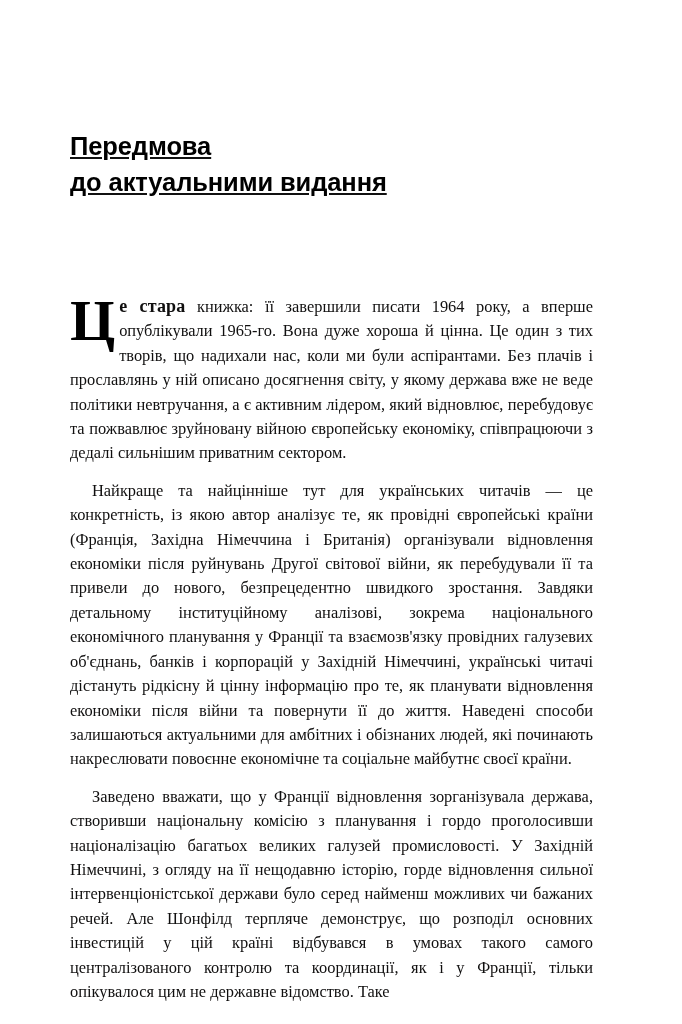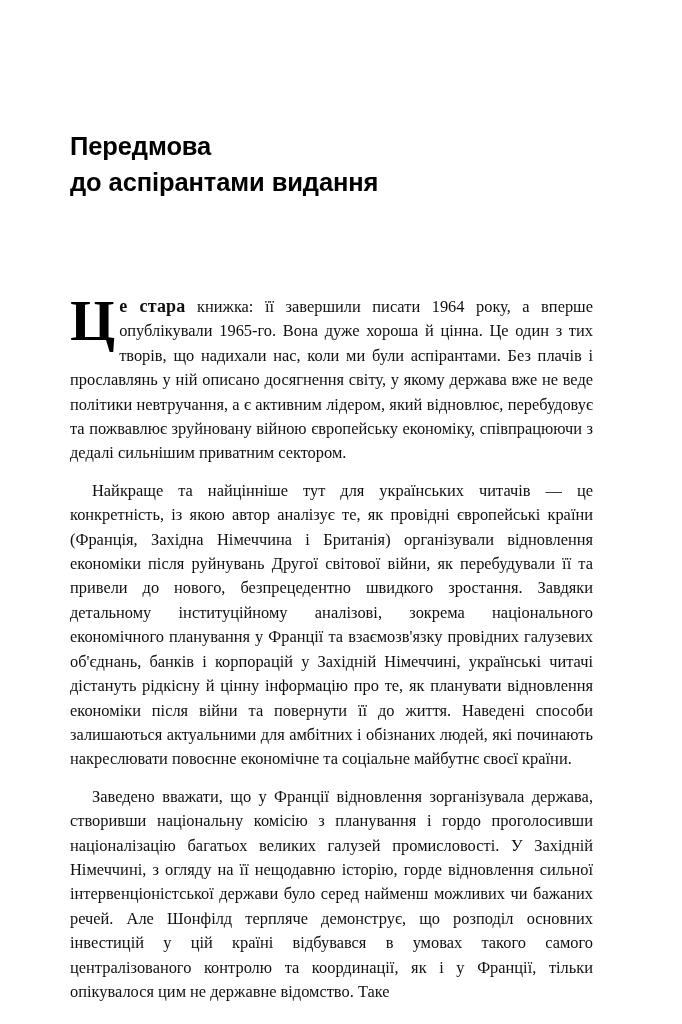--- a/index.html
+++ b/index.html
@@ -22,20 +22,21 @@
     width: 682px;
     height: 1024px;
     box-sizing: border-box;
     padding: 0;
   }
   .title-block {
     position: absolute;
     left: 70px;
     top: 128px;
     width: 520px;
+    text-decoration: underline;
   }
   .title-line {
     font-family: "Liberation Sans", sans-serif;
     font-weight: bold;
     font-size: 25.5px;
     line-height: 36px;
     letter-spacing: -0.1px;
     color: #000000;
   }
   .body-block {
@@ -75,21 +76,21 @@
     text-indent: 0;
   }
 </style>
 </head>
 <body>
 
 <div class="page">
 
   <div class="title-block">
     <div class="title-line">Передмова</div>
-    <div class="title-line">до аспірантами видання</div>
+    <div class="title-line">до актуальними видання</div>
   </div>
 
   <div class="body-block">
     <p class="para first-para"><span class="dropcap">Ц</span><span class="smallcaps">е стара</span><span> книжка: її завершили писати 1964 року, а вперше опублікували 1965-го. Вона дуже хороша й цінна. Це один з тих творів, що надихали нас, коли ми були аспірантами. Без плачів і прославлянь у ній описано досягнення світу, у якому держава вже не веде політики невтручання, а є активним лідером, який відновлює, перебудовує та пожвавлює зруйновану війною європейську економіку, співпрацюючи з дедалі сильнішим приватним сектором.</span></p>
     <p class="para">Найкраще та найцінніше тут для українських читачів — це конкретність, із якою автор аналізує те, як провідні європейські країни (Франція, Західна Німеччина і Британія) організували відновлення економіки після руйнувань Другої світової війни, як перебудували її та привели до нового, безпрецедентно швидкого зростання. Завдяки детальному інституційному аналізові, зокрема національного економічного планування у Франції та взаємозв'язку провідних галузевих об'єднань, банків і корпорацій у Західній Німеччині, українські читачі дістануть рідкісну й цінну інформацію про те, як планувати відновлення економіки після війни та повернути її до життя. Наведені способи залишаються актуальними для амбітних і обізнаних людей, які починають накреслювати повоєнне економічне та соціальне майбутнє своєї країни.</p>
     <p class="para">Заведено вважати, що у Франції відновлення зорганізувала держава, створивши національну комісію з планування і гордо проголосивши націоналізацію багатьох великих галузей промисловості. У Західній Німеччині, з огляду на її нещодавню історію, горде відновлення сильної інтервенціоністської держави було серед найменш можливих чи бажаних речей. Але Шонфілд терпляче демонструє, що розподіл основних інвестицій у цій країні відбувався в умовах такого самого централізованого контролю та координації, як і у Франції, тільки опікувалося цим не державне відомство. Таке</p>
   </div>
 
 </div>
 

